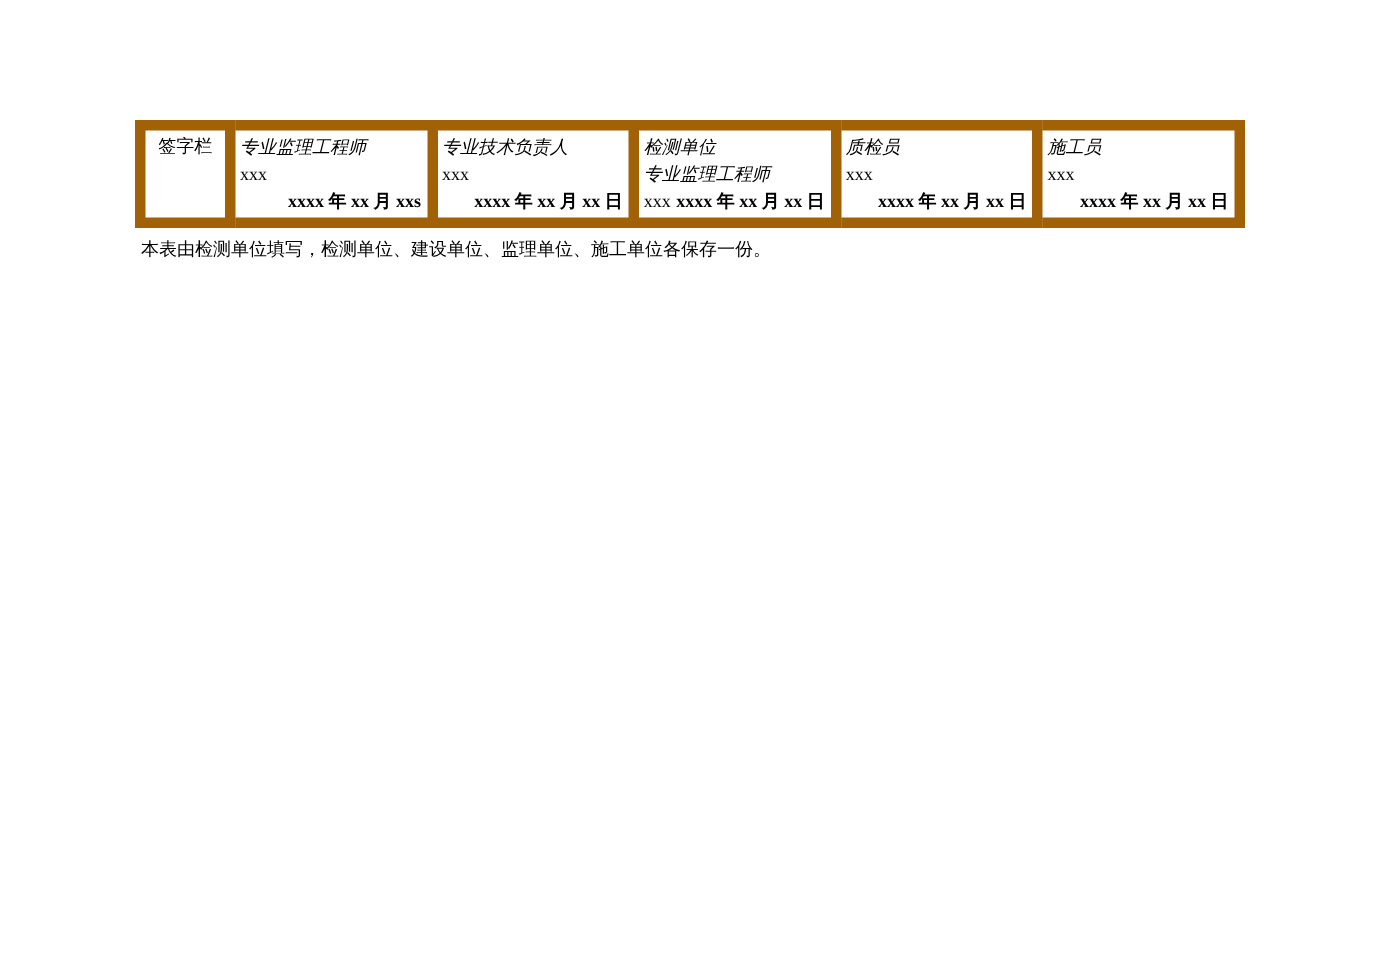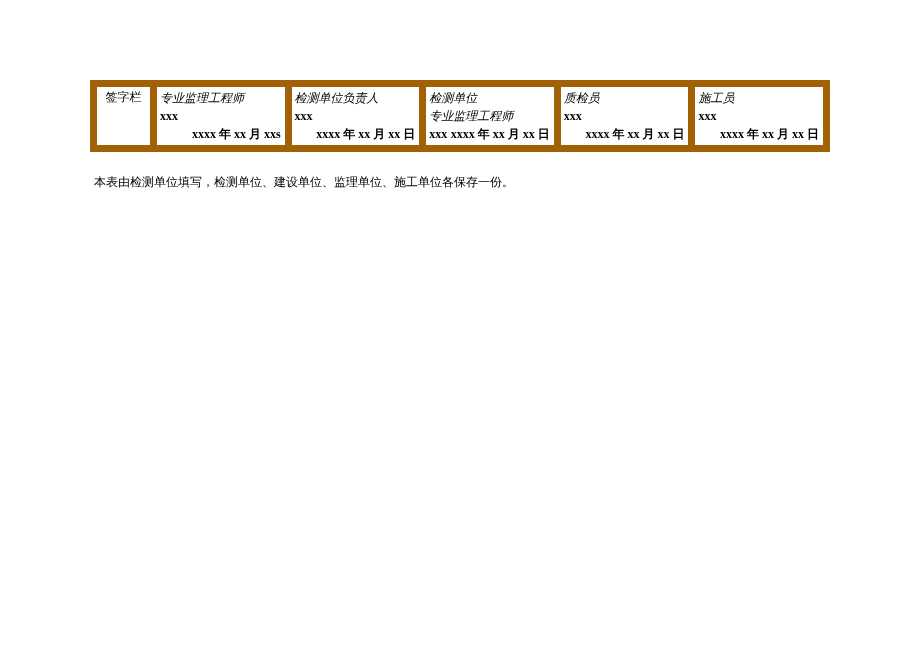--- a/index.html
+++ b/index.html
@@ -32,31 +32,31 @@
     }
     .sig-cell {
       position: relative;
     }
     .role-line {
       line-height: 1.5;
       font-style: italic;
     }
     .name-line {
       line-height: 1.5;
-      font-weight: bold;
+      font-weight: normal;
     }
     .date-line {
       position: absolute;
       bottom: 2px;
       right: 4px;
       text-align: right;
       white-space: nowrap;
     }
     .footnote {
-      margin-top: 22px;
+      margin-top: 6px;
       padding-left: 4px;
       font-size: 12px;
     }
     .bold {
       font-weight: bold;
     }
   </style>
 </head>
 <body>
 
@@ -65,21 +65,21 @@
       <tr>
     <td class="label-cell">
       <span>签字栏</span>
     </td>
     <td class="sig-cell">
       <div class="role-line">专业监理工程师</div>
       <div class="name-line">xxx</div>
       <div class="date-line bold">xxxx 年 xx 月 xxs</div>
     </td>
     <td class="sig-cell">
-      <div class="role-line">检测单位负责人</div>
+      <div class="role-line">专业技术负责人</div>
       <div class="name-line">xxx</div>
       <div class="date-line bold">xxxx 年 xx 月 xx 日</div>
     </td>
     <td class="sig-cell">
       <div class="role-line">检测单位</div>
       <div class="role-line">专业监理工程师</div>
       <div class="name-line">xxx</div>
       <div class="date-line bold">xxxx 年 xx 月 xx 日</div>
     </td>
     <td class="sig-cell">

